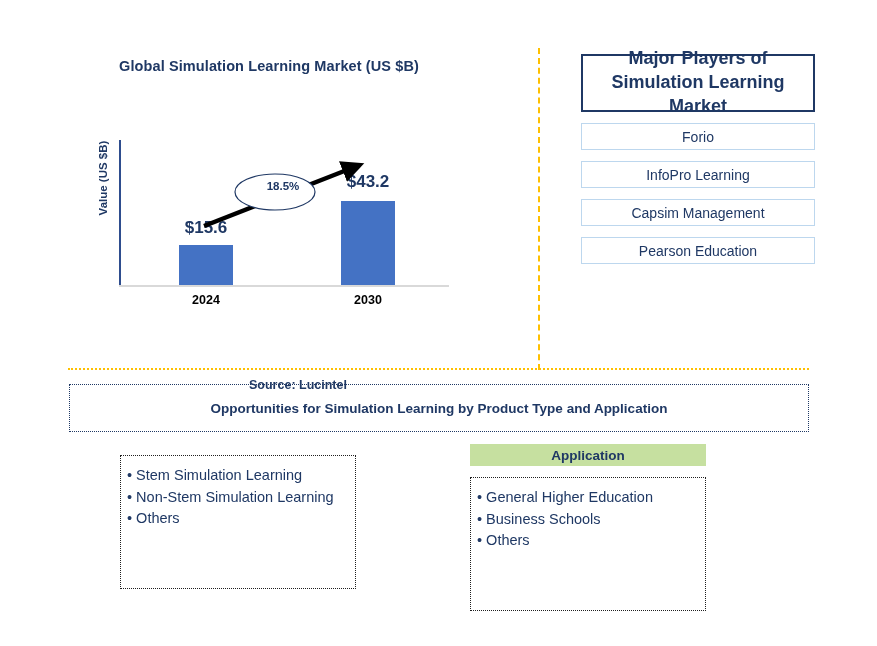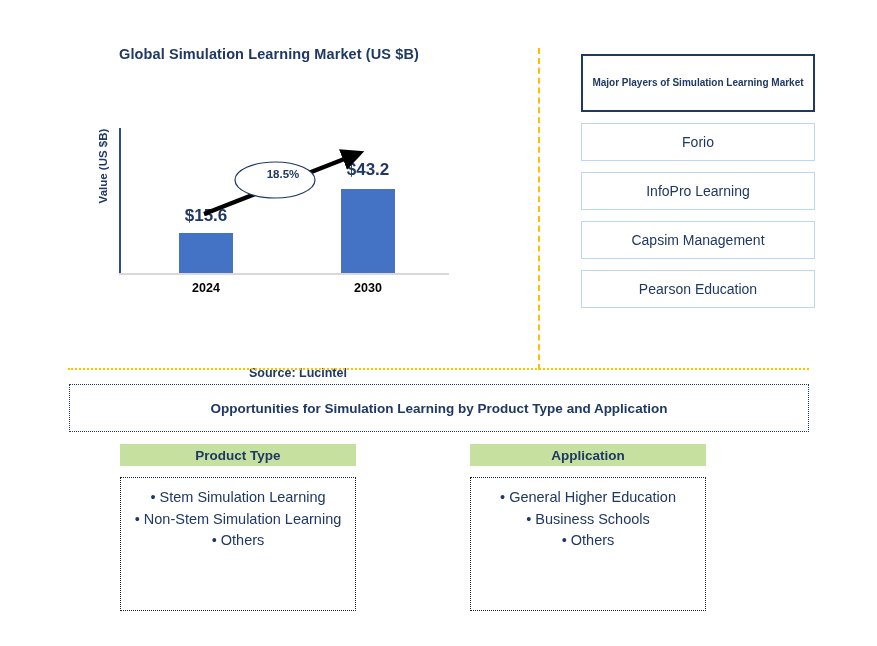--- a/index.html
+++ b/index.html
@@ -17,21 +17,21 @@
     width: 877px;
     height: 646px;
     background: #ffffff;
     overflow: hidden;
   }
 
   
   #chart-panel {
     position: absolute;
     left: 0px;
-    top: 28px;
+    top: 40px;
     width: 538px;
     height: 328px;
   }
   #chart-title {
     position: absolute;
     left: 0px;
     top: 18px;
     width: 538px;
     text-align: center;
     font-size: 14.5px;
@@ -174,30 +174,30 @@
   }
   #players-header {
     box-sizing: border-box;
     width: 234px;
     height: 58px;
     border: 2px solid #1F3864;
     display: flex;
     align-items: center;
     justify-content: center;
     text-align: center;
-    font-size: 10px;
+    font-size: 18px;
     font-weight: bold;
     color: #1F3864;
     line-height: 1.32;
     padding: 0 8px;
   }
   .player-row {
     box-sizing: border-box;
     width: 234px;
-    height: 38px;
+    height: 27px;
     margin-top: 11px;
     border: 1px solid #BDD7EE;
     display: flex;
     align-items: center;
     justify-content: center;
     font-size: 14px;
     color: #1F3864;
   }
 
   
@@ -246,21 +246,20 @@
     padding: 10px 6px 0 6px;
   }
   .seg-item {
     font-size: 14.5px;
     color: #1F3864;
     line-height: 1.29;
     margin-bottom: 3px;
     text-indent: -9px;
     padding-left: 9px;
     white-space: pre-line;
-    text-align: center;
   }
   .seg-item::before {
     content: "\2022\00a0";
   }
 </style>
 </head>
 <body>
 
 <div id="page">
 
@@ -316,21 +315,20 @@
       <span>Capsim Management</span>
     </div>
     <div class="player-row">
       <span>Pearson Education</span>
     </div>
   </div>
 
   <div id="opportunities-banner">Opportunities for Simulation Learning by Product Type and Application</div>
 
   <div class="seg-col" id="col-product-type">
-    <div class="seg-header">Product Type</div>
     <div class="seg-body">
       <div class="seg-item">Stem Simulation Learning</div>
       <div class="seg-item">Non-Stem Simulation Learning</div>
       <div class="seg-item">Others</div>
     </div>
   </div>
 
   <div class="seg-col" id="col-application">
     <div class="seg-header">Application</div>
     <div class="seg-body">

